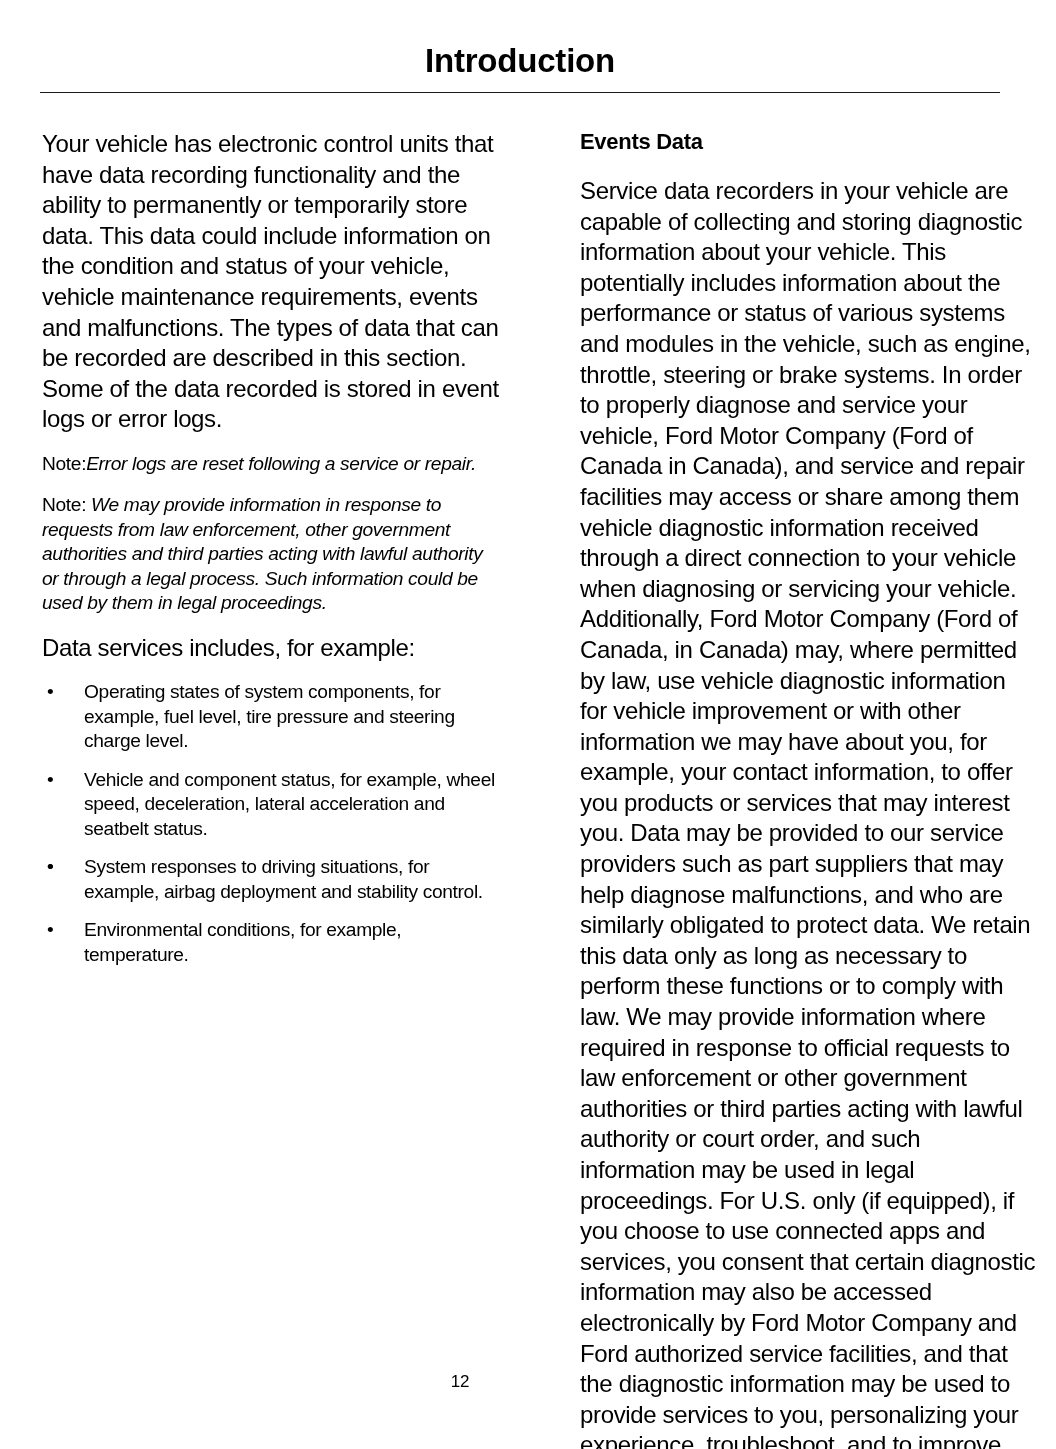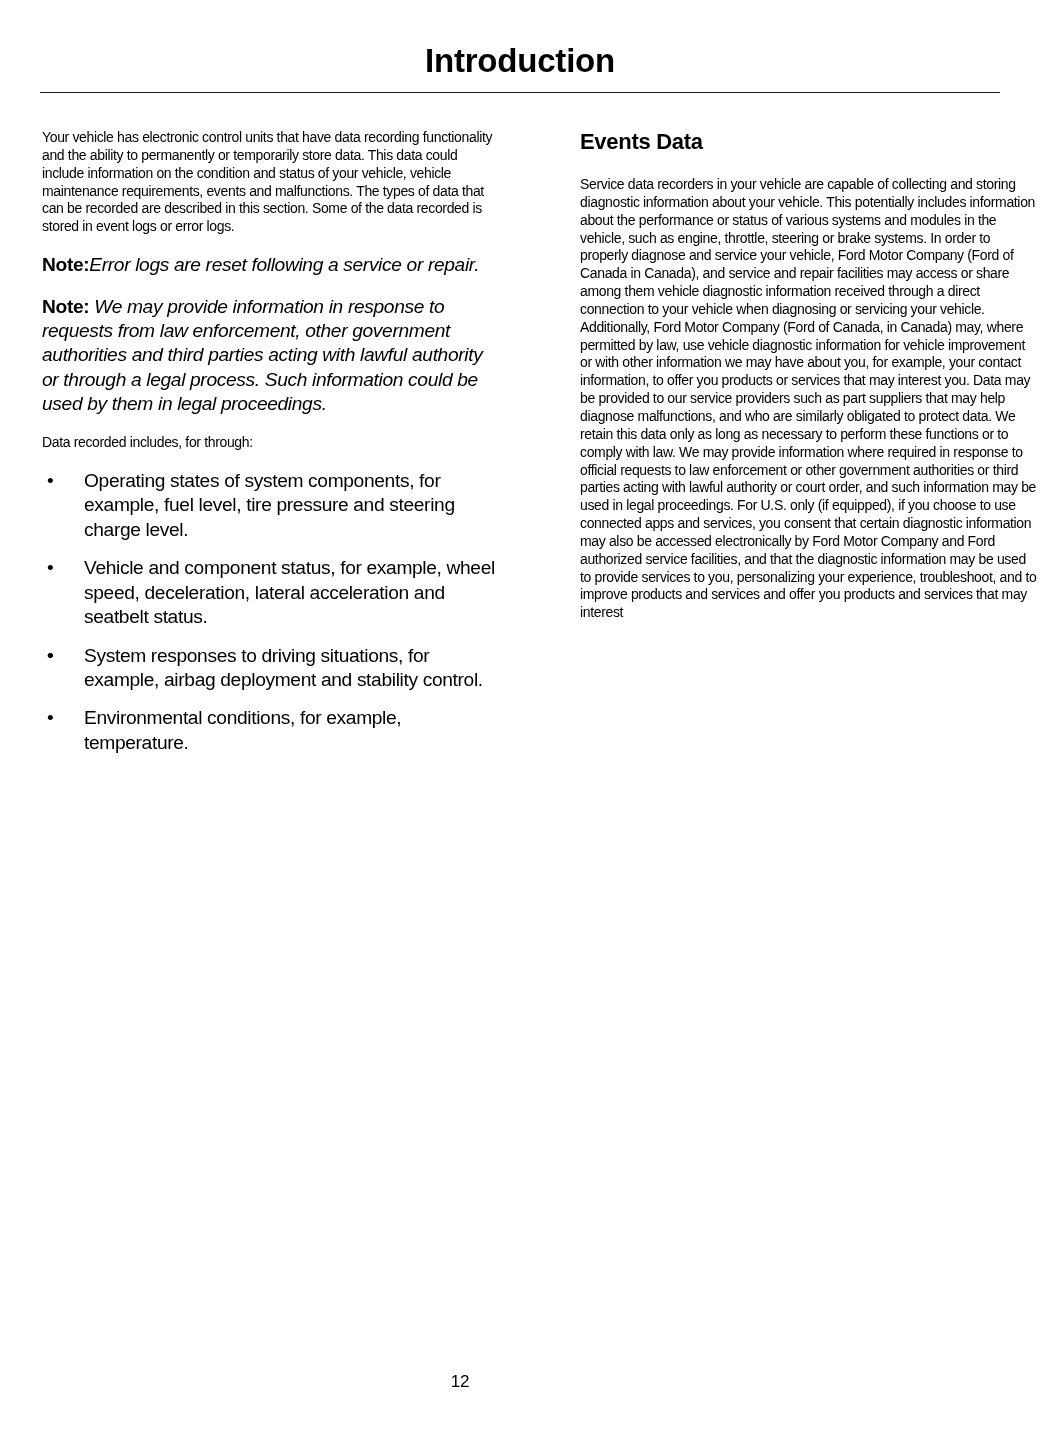--- a/index.html
+++ b/index.html
@@ -44,35 +44,35 @@
   }
   .col {
     width: 458px;
     flex: 0 0 458px;
   }
   .col.left { padding-left: 2px; }
   .col.right { padding-left: 36px; }
 
   p {
     margin: 0 0 17px 0;
-    font-size: 14px;
+    font-size: 24px;
     line-height: 1.275;
     letter-spacing: -0.35px;
     text-align: left;
   }
   p:last-child { margin-bottom: 0; }
 
   .note {
     font-size: 19.2px;
     line-height: 1.275;
     letter-spacing: -0.35px;
     margin: 0 0 17px 0;
   }
   .note .note-label {
-    font-weight: bold;
+    font-weight: normal;
     font-style: normal;
   }
   .note .note-body {
     font-style: italic;
   }
 
   h2.section-title {
     font-size: 22px;
     font-weight: bold;
     letter-spacing: -0.3px;
@@ -124,21 +124,21 @@
       <p>Your vehicle has electronic control units that have data recording functionality and the ability to permanently or temporarily store data. This data could include information on the condition and status of your vehicle, vehicle maintenance requirements, events and malfunctions. The types of data that can be recorded are described in this section. Some of the data recorded is stored in event logs or error logs.</p>
 
       <div class="note">
         <span class="note-label">Note:</span><span class="note-body">Error logs are reset following a service or repair.</span>
       </div>
 
       <div class="note">
         <span class="note-label">Note:</span> <span class="note-body">We may provide information in response to requests from law enforcement, other government authorities and third parties acting with lawful authority or through a legal process. Such information could be used by them in legal proceedings.</span>
       </div>
 
-      <p>Data recorded includes, for through:</p>
+      <p>Data services includes, for example:</p>
 
       <ul class="bullets">
         <li>
           <span class="bullet-dot">•</span>
           <span>Operating states of system components, for example, fuel level, tire pressure and steering charge level.</span>
         </li>
         <li>
           <span class="bullet-dot">•</span>
           <span>Vehicle and component status, for example, wheel speed, deceleration, lateral acceleration and seatbelt status.</span>
         </li>

